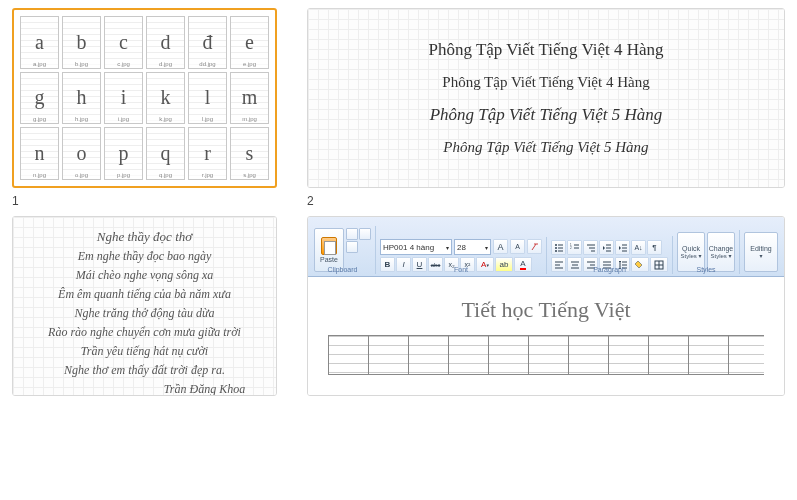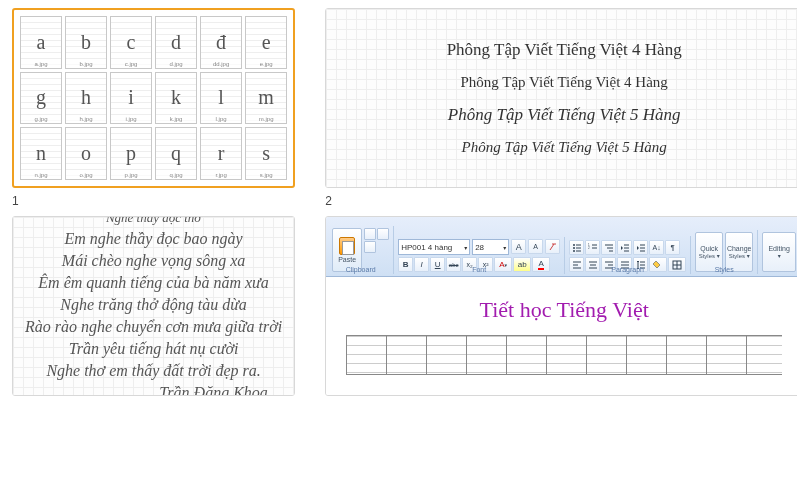--- a/index.html
+++ b/index.html
@@ -15,22 +15,22 @@
   .letter-cell .cap{position:absolute;bottom:0;left:0;right:0;font-family:Arial;font-size:6px;text-align:center;color:#888;background:rgba(255,255,255,.7);line-height:8px;}
   
   .grid-bg{background-image:repeating-linear-gradient(to right,#eee 0 1px,transparent 1px 10px),repeating-linear-gradient(to bottom,#eee 0 1px,transparent 1px 10px);background-color:#fdfdfd;width:100%;height:100%;}
   .thumb2-lines{height:100%;display:flex;flex-direction:column;justify-content:center;align-items:center;gap:14px;padding:8px;}
   .script{font-family:'Brush Script MT','Lucida Handwriting',cursive;color:#333;white-space:nowrap;}
   .script.s1{font-size:17px;}
   .script.s2{font-size:15px;}
   .script.s3{font-size:17px;font-style:italic;}
   .script.s4{font-size:15px;font-style:italic;}
   
-  .poem{height:100%;display:flex;flex-direction:column;align-items:center;justify-content:center;gap:4px;padding:12px;}
-  .poem div{font-family:'Brush Script MT','Lucida Handwriting',cursive;font-size:16px;color:#555;font-style:italic;white-space:nowrap;}
+  .poem{height:100%;display:flex;flex-direction:column;align-items:center;gap:4px;padding:12px;}
+  .poem div{font-family:'Brush Script MT','Lucida Handwriting',cursive;font-size:12px;color:#555;font-style:italic;white-space:nowrap;}
   
   .word-ui{height:100%;display:flex;flex-direction:column;}
   .ribbon{height:60px;background:linear-gradient(#e6eefb,#cfe0f4);border-bottom:1px solid #9fb8d8;display:flex;padding:2px;align-items:flex-end;}
   .rgroup{border-right:1px solid #b8cde6;padding:2px 4px;display:flex;flex-direction:column;position:relative;}
   .rgroup-label{position:absolute;bottom:1px;left:0;right:0;text-align:center;font-size:7px;color:#5a7aa8;}
   .paste-btn{width:30px;height:44px;background:linear-gradient(#fff,#e0ecf8);border:1px solid #b0c4de;border-radius:2px;display:flex;flex-direction:column;align-items:center;justify-content:center;}
   .paste-ico{width:16px;height:18px;background:linear-gradient(#fc8,#f90);border:1px solid #c70;border-radius:2px;position:relative;}
   .paste-ico::after{content:"";position:absolute;top:3px;left:2px;width:10px;height:12px;background:#fff;border:1px solid #999;}
   .paste-txt{font-size:7px;color:#456;margin-top:1px;}
   .small-btns{display:grid;grid-template-columns:repeat(2,12px);grid-auto-rows:12px;gap:1px;margin-left:2px;}
@@ -38,21 +38,21 @@
   .font-row{display:flex;gap:2px;}
   .font-sel{height:16px;background:#fff;border:1px solid #9fb8d8;font-size:8px;padding:0 2px;display:flex;align-items:center;}
   .font-name{width:72px;}
   .font-size{width:37px;}
   .btn-row{display:flex;gap:1px;margin-top:2px;}
   .tbtn{width:15px;height:15px;background:linear-gradient(#fff,#e8f0fa);border:1px solid #c8d8ec;font-size:8px;display:flex;align-items:center;justify-content:center;color:#345;border-radius:1px;}
   .tbtn svg{width:10px;height:10px;}
   .styles-box{width:28px;height:40px;background:linear-gradient(#fff,#e8f0fa);border:1px solid #b0c4de;font-size:16px;display:flex;flex-direction:column;align-items:center;justify-content:center;color:#1a5fb4;border-radius:2px;}
   .styles-box .sub{font-size:6px;color:#456;}
   .doc-area{flex:1;background:#fff;padding:8px 20px 4px;}
-  .doc-title{text-align:center;font-family:'Brush Script MT',cursive;font-size:22px;color:#a21caf;margin:12px 0;}
+  .doc-title{text-align:center;font-family:'Brush Script MT',cursive;font-size:22px;color:#737373;margin:12px 0;}
   .rule-lines{height:40px;background:repeating-linear-gradient(to right,#888 0 1px,transparent 1px 40px),repeating-linear-gradient(to bottom,#ccc 0 1px,transparent 1px 9px);border-top:1px solid #888;border-bottom:1px solid #888;margin-top:6px;}
 </style>
 </head>
 <body>
 
 <div class="gallery">
 
   <div class="thumb-slot">
     <div class="thumb-img selected">
       <div class="letter-grid" id="letter-grid">

